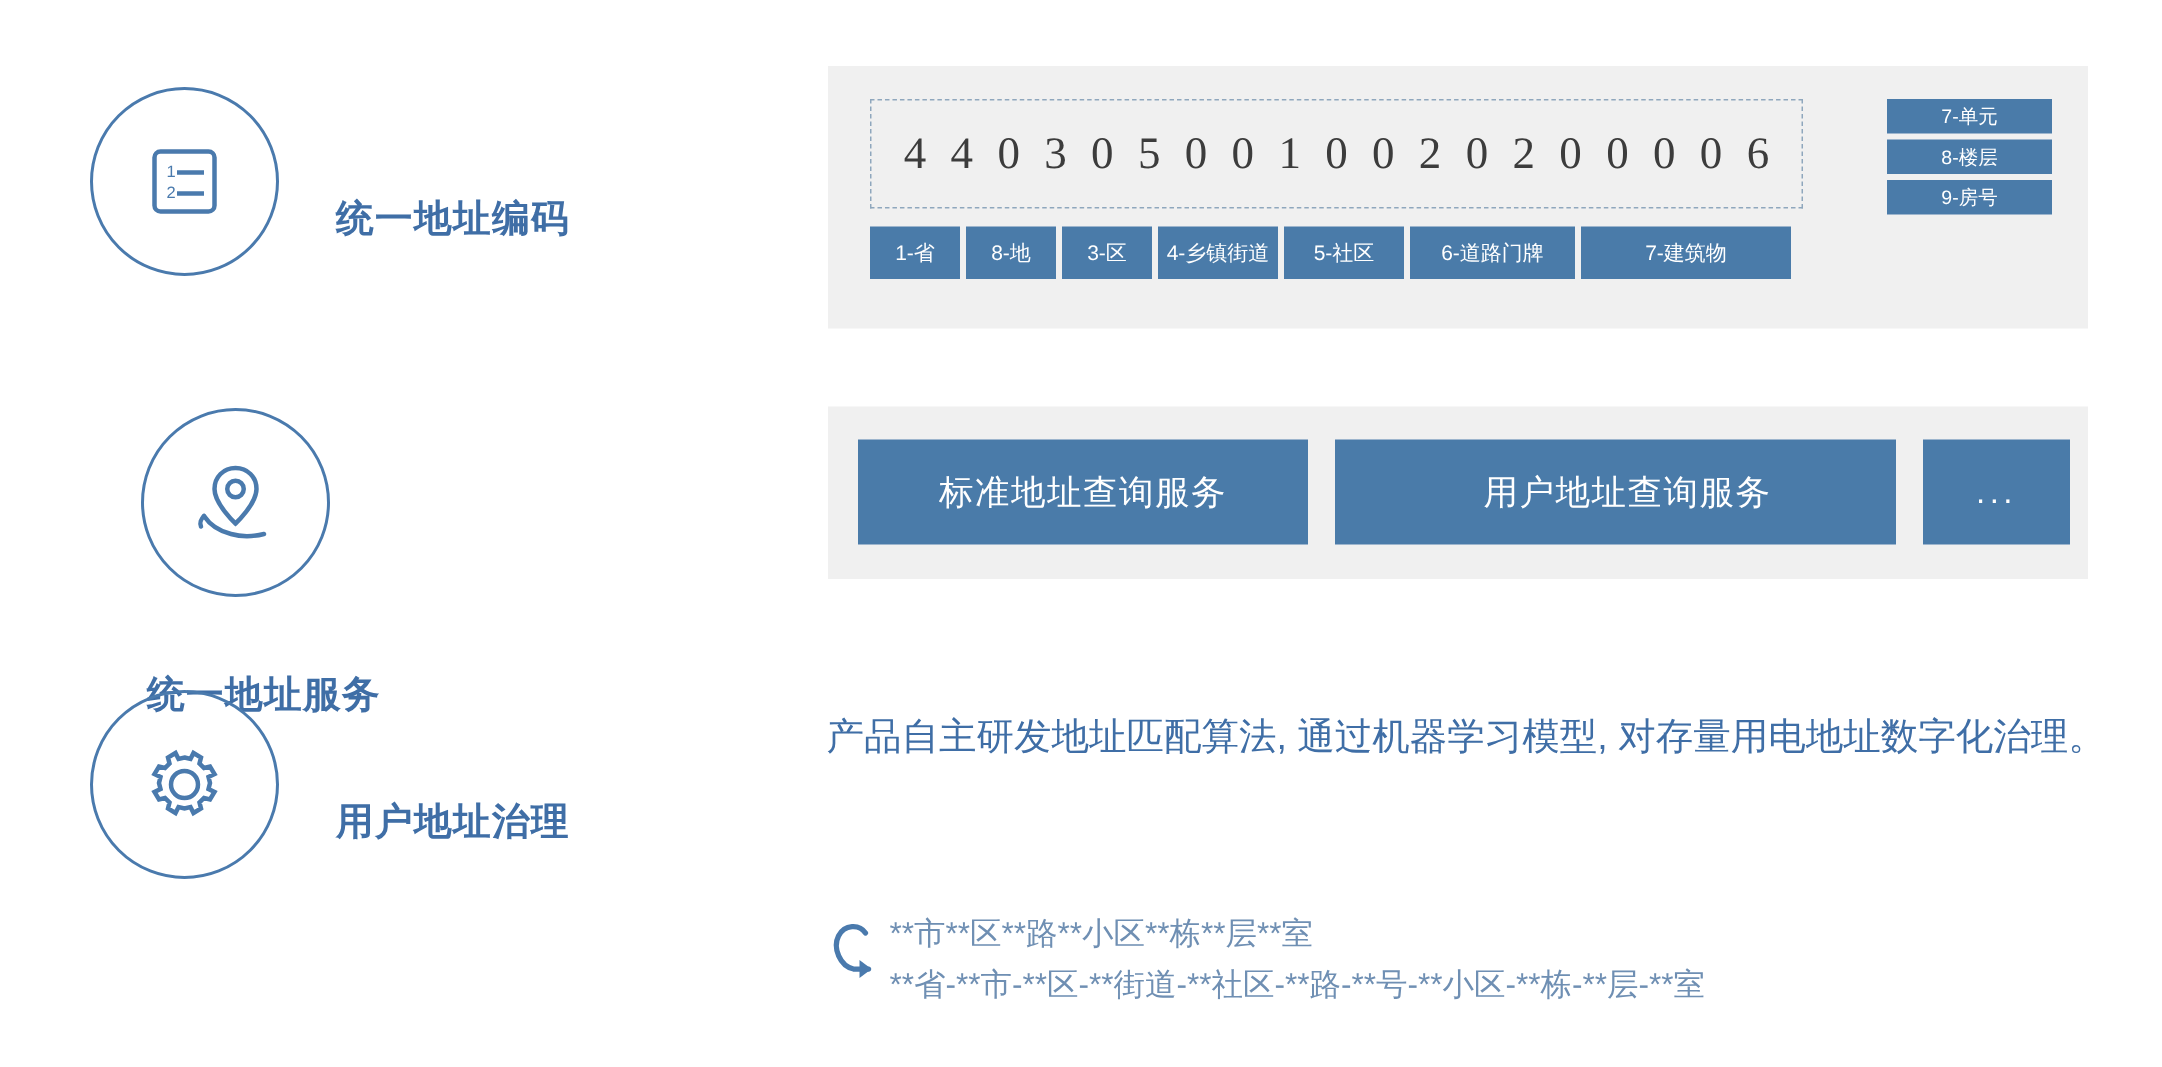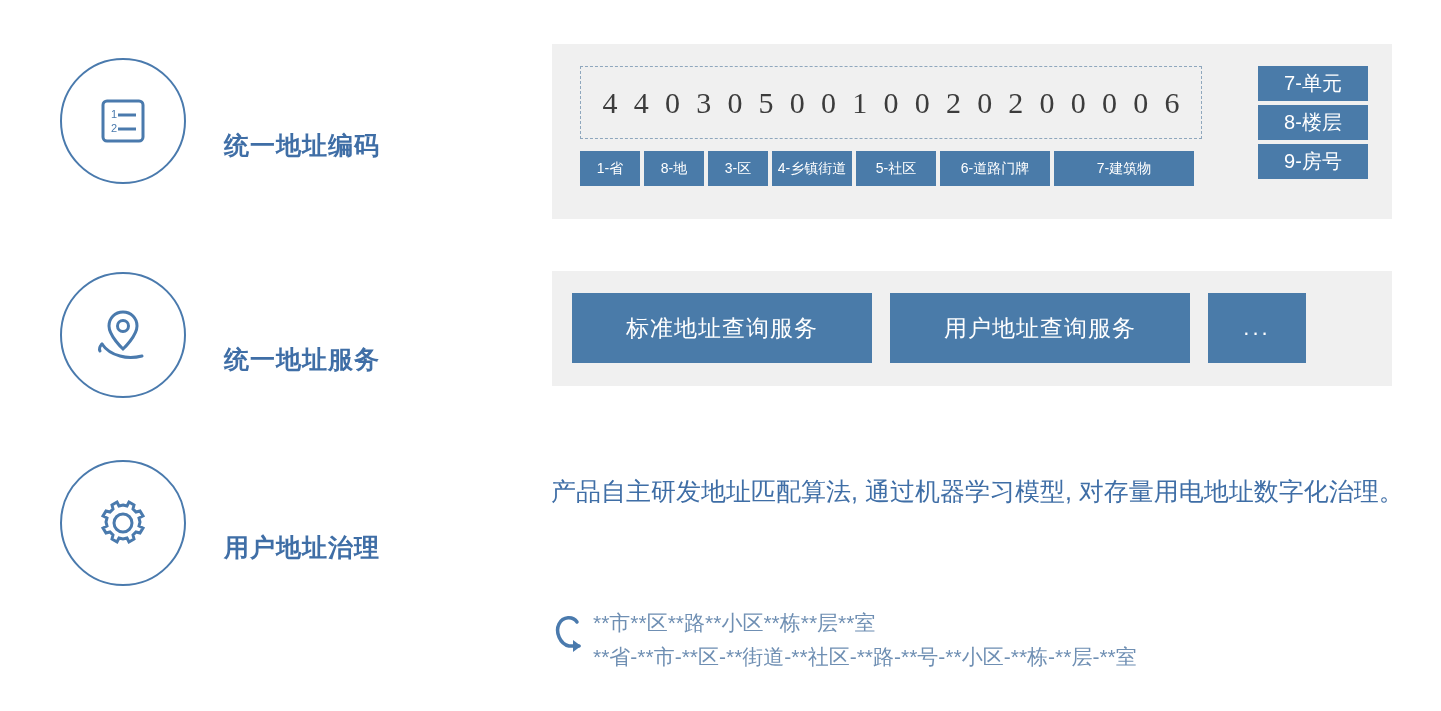--- a/index.html
+++ b/index.html
@@ -21,21 +21,21 @@
   }
 
   
   .row {
     position: absolute;
     left: 60px;
     display: flex;
     align-items: center;
   }
   .row-1 { top: 58px; }
-  .row-2 { top: 272px; }
+  .row-2 { top: 272px; flex-direction: column; }
   .row-3 { top: 460px; justify-content: flex-end; }
 
   .circle {
     width: 126px;
     height: 126px;
     border-radius: 50%;
     border: 2px solid #4a7aad;
     display: flex;
     align-items: center;
     justify-content: center;
@@ -123,24 +123,24 @@
   .side-col {
     position: absolute;
     right: 8px;
     top: 6px;
     display: flex;
     flex-direction: column;
     gap: 4px;
   }
   .side-seg {
     width: 110px;
-    height: 35px;
+    height: 23px;
     background: #4a7ba9;
     color: #ffffff;
-    font-size: 20px;
+    font-size: 13px;
     display: flex;
     align-items: center;
     justify-content: center;
   }
 
   
   .service-panel {
     left: 552px;
     top: 271px;
     width: 840px;
@@ -159,21 +159,21 @@
     background: #4a7ba9;
     color: #ffffff;
     font-size: 23px;
     height: 70px;
     display: flex;
     align-items: center;
     justify-content: center;
     letter-spacing: 1px;
   }
   .svc-1 { width: 300px; }
-  .svc-2 { width: 300px; }
+  .svc-2 { width: 358px; padding-left: 16px; }
   .svc-3 { width: 98px; font-size: 22px; letter-spacing: 3px; }
 
   
   .desc {
     position: absolute;
     left: 551px;
     top: 468px;
     width: 880px;
     font-size: 25px;
     line-height: 46px;

